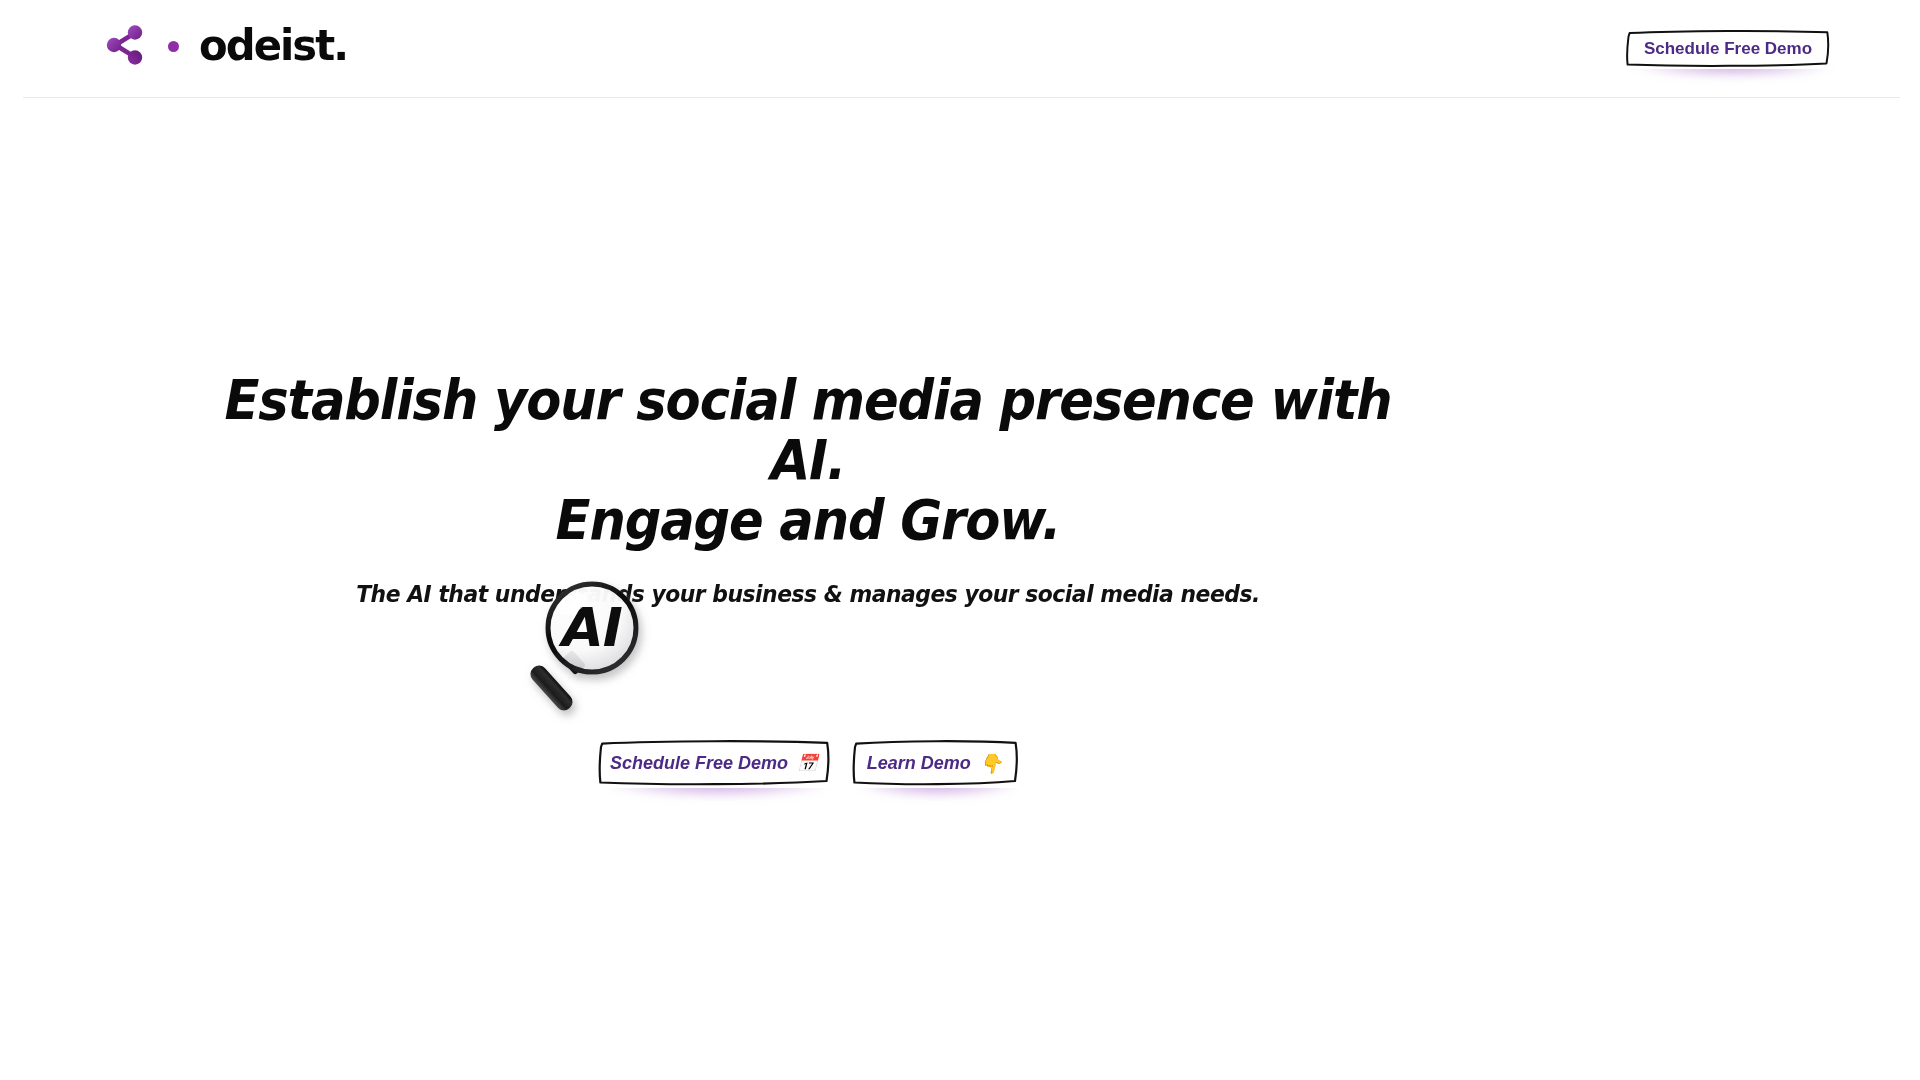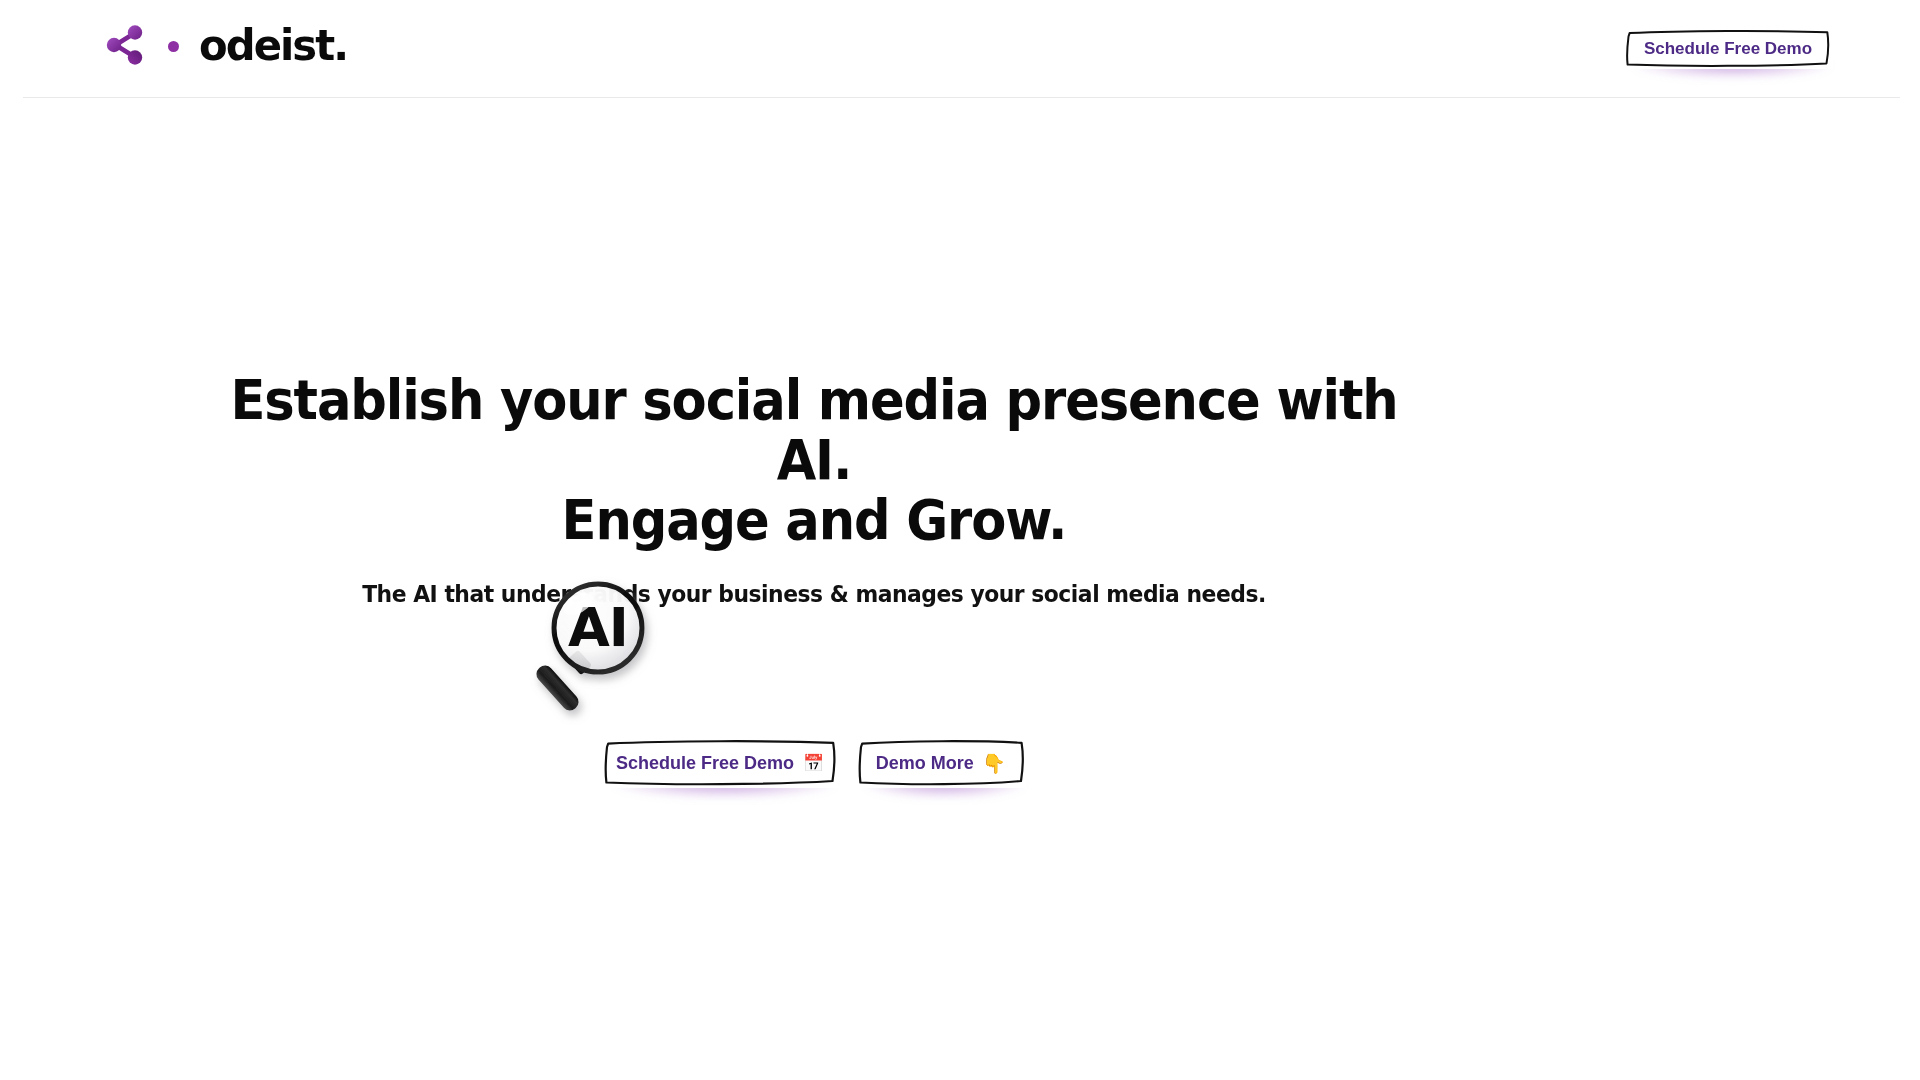--- a/index.html
+++ b/index.html
@@ -81,21 +81,21 @@
   
   #header-cta{
     position:absolute; left:1623px; top:28px;
     width:210px; height:41px;
     font-size:17px;
   }
   #header-cta .btn-glow{ bottom:-8px; height:14px; }
 
   
   #hero{
-    position:absolute; left:8px; top:98px; width:1612px; height:982px;
+    position:absolute; left:2px; top:98px; width:1612px; height:982px;font-style:italic;
   }
   #hero-inner{
     position:absolute; left:50%; transform:translateX(-50%);
     top:272px; width:1320px; text-align:center;
   }
   #hero-headline{
     font-family:"DejaVu Sans", sans-serif;
     font-weight:700;
     font-size:55px;
     line-height:60px;
@@ -245,19 +245,19 @@
     </a>
 
     <a class="sketch-btn" id="hero-cta-secondary" href="#">
       <span class="btn-glow"></span>
       <svg class="btn-ink" viewBox="0 0 170 50" preserveAspectRatio="none">
         <path d="M5.0 9.0 C 3.6 22, 3.0 33, 4.4 44.5
                  C 55 47.2, 122 46.8, 165.0 43.0
                  C 167.0 30, 167.4 16, 165.6 4.8
                  C 122 2.4, 50 2.8, 6.2 5.6 Z" fill="#ffffff" stroke="#111111" stroke-width="2.2" stroke-linejoin="round"></path>
       </svg>
-      <span class="btn-label">Demo More</span>
+      <span class="btn-label">Learn Demo</span>
       <span class="btn-emoji">👇</span>
     </a>
 
   </div>
 
 </main>
 
 </body></html>

